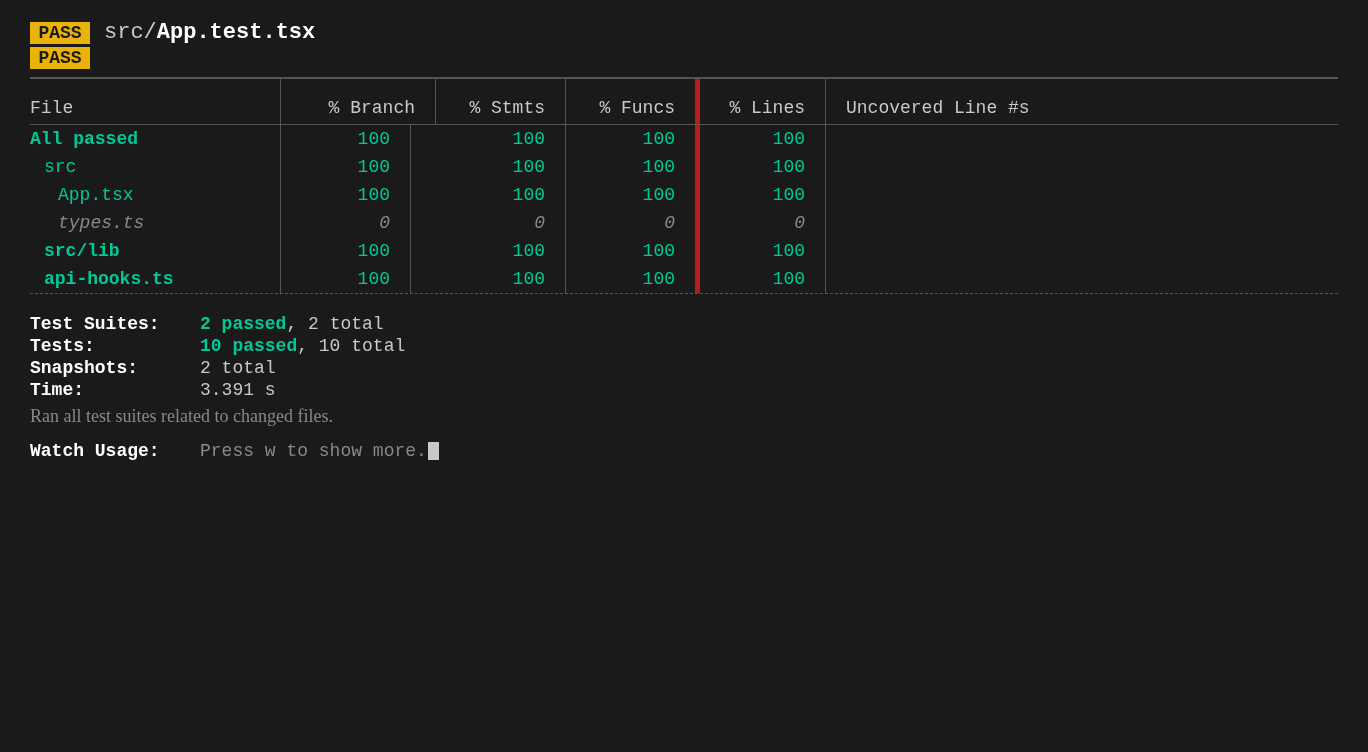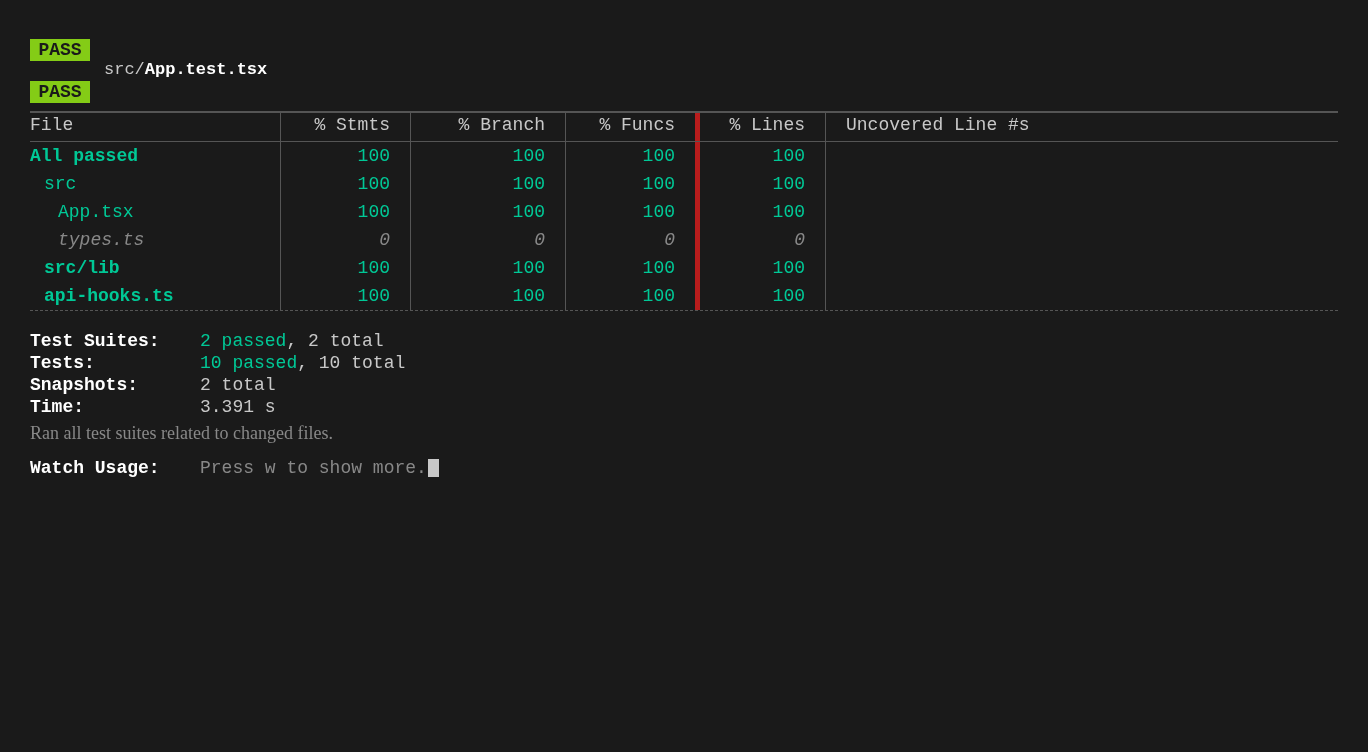--- a/index.html
+++ b/index.html
@@ -14,34 +14,33 @@
       padding: 20px 30px;
     }
 
     .pass-row {
       display: flex;
       align-items: center;
       margin-bottom: 2px;
     }
 
     .pass-badge {
-      background-color: #84cc16;
+      background-color: #eab308;
       color: #1a1a1a;
       font-weight: bold;
       padding: 1px 6px;
       margin-right: 14px;
       font-size: 18px;
       min-width: 60px;
       text-align: center;
     }
 
     .pass-filename {
       color: #c8c8c8;
-      font-size: 17px;
-      margin-top: 40px;
+      font-size: 22px;
     }
 
     .pass-filename strong {
       color: #ffffff;
       font-weight: bold;
     }
 
     .green { color: #00c896; }
 
     .stats-section {
@@ -59,21 +58,21 @@
       font-weight: bold;
       min-width: 170px;
     }
 
     .stats-value {
       color: #c8c8c8;
     }
 
     .stats-value .green {
       color: #00c896;
-      font-weight: normal;
+      font-weight: bold;
     }
 
     .ran-message {
       color: #888;
       margin-top: 6px;
       font-size: 18px;
       font-family: Liberation Serif, serif;
     }
 
     .watch-row {
@@ -123,21 +122,21 @@
     }
 
     .cov-cell-file { flex: 0 0 250px; padding-left: 0; }
     .cov-cell-stmts { flex: 0 0 130px; text-align: right; border-left: 1px solid #555; padding-right: 20px; padding-left: 20px; }
     .cov-cell-branch { flex: 0 0 155px; text-align: right; border-left: 1px solid #555; padding-right: 20px; padding-left: 20px; }
     .cov-cell-funcs { flex: 0 0 130px; text-align: right; border-left: 1px solid #555; padding-right: 20px; padding-left: 20px; }
     .cov-cell-lines { flex: 0 0 130px; text-align: right; border-left: 5px solid #b91c1c; padding-right: 20px; padding-left: 20px; }
     .cov-cell-uncov { flex: 1; border-left: 1px solid #555; padding-left: 20px; }
 
     .cov-header { border-top: 1px solid #555; border-bottom: 1px solid #555; }
-    .cov-header .cov-cell { color: #c8c8c8; padding-top: 2px; padding-bottom: 6px; }
+    .cov-header .cov-cell { color: #c8c8c8; padding-top: 19px; padding-bottom: 6px; }
   </style>
 </head>
 <body>
 
 <div class="pass-row">
   <div class="pass-badge">PASS</div>
   <span class="pass-filename">
     <span>src/</span><strong>App.test.tsx</strong>
   </span>
 </div>
@@ -145,22 +144,22 @@
   <div class="pass-badge">PASS</div>
 </div>
 
 <div class="table-wrapper">
   <div class="cov-table">
 
     <div style="border-top:1px solid #555; margin-top:8px;"></div>
 
     <div class="cov-row cov-header">
       <div class="cov-cell cov-cell-file">File</div>
+      <div class="cov-cell cov-cell-branch">% Branch</div>
       <div class="cov-cell cov-cell-stmts">% Stmts</div>
-      <div class="cov-cell cov-cell-branch">% Branch</div>
       <div class="cov-cell cov-cell-funcs">% Funcs</div>
       <div class="cov-cell cov-cell-lines">% Lines</div>
       <div class="cov-cell cov-cell-uncov">Uncovered Line #s</div>
     </div>
 
     <div id="table-body">
         <div class="cov-row">
     <div class="cov-cell cov-cell-file" style="color:#00c896;font-weight:bold;font-style:normal;padding-left:0px;">All passed</div>
     <div class="cov-cell cov-cell-stmts" style="color:#00c896;font-style:normal;">100</div>
     <div class="cov-cell cov-cell-branch" style="color:#00c896;font-style:normal;">100</div>

